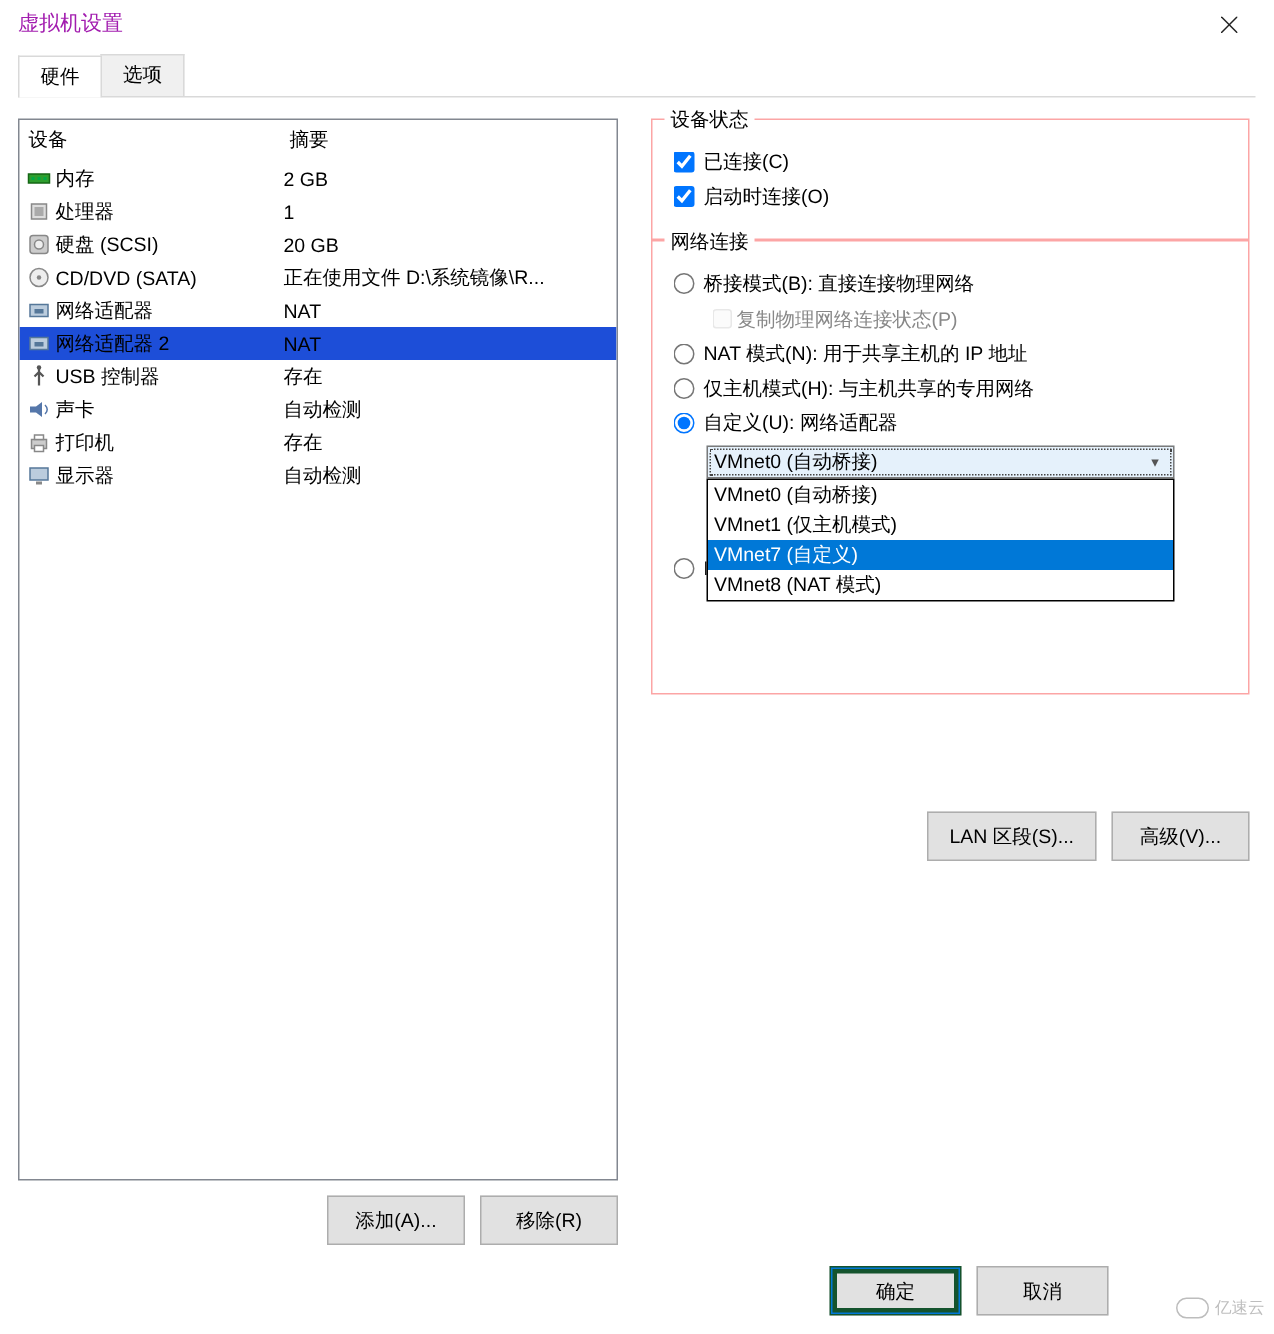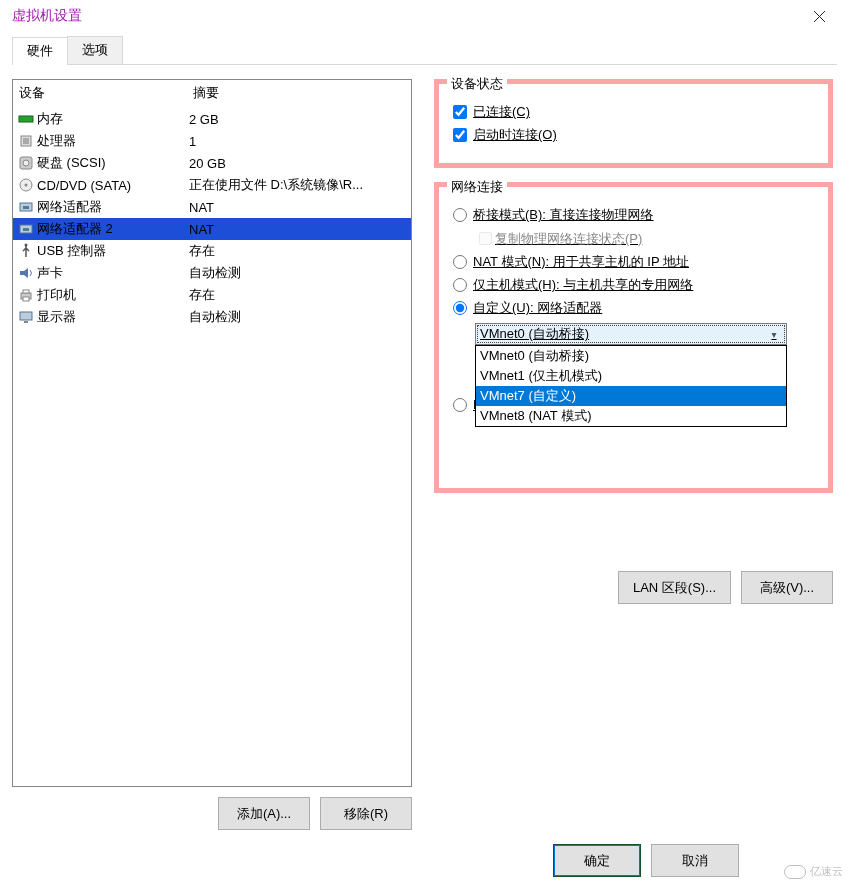--- a/index.html
+++ b/index.html
@@ -126,34 +126,33 @@
     min-width: 92px;
     height: 33px;
     background: #e1e1e1;
     border: 1px solid #adadad;
     padding: 0 14px;
     cursor: pointer;
     font-family: inherit;
     font-size: 13px;
   }
   .btn:focus, .btn.default {
-    border: 2px solid #14532d;
+    border: 5px solid #14532d;
     outline: 1px solid #0078d7;
     outline-offset: -2px;
   }
   .right-pane {
     flex: 1;
     padding-right: 4px;
   }
   .groupbox {
-    border: 5px solid #fca5a5;
+    border: 1px solid #fca5a5;
     padding: 14px 14px 14px 14px;
-    margin-bottom: 14px;
-    position: relative;
-    text-decoration: underline;
+    margin-bottom: 0;
+    position: relative;
   }
   .groupbox-title {
     position: absolute;
     top: -9px;
     left: 8px;
     background: #fff;
     padding: 0 4px;
     font-size: 13px;
   }
   .check-row, .radio-row {

